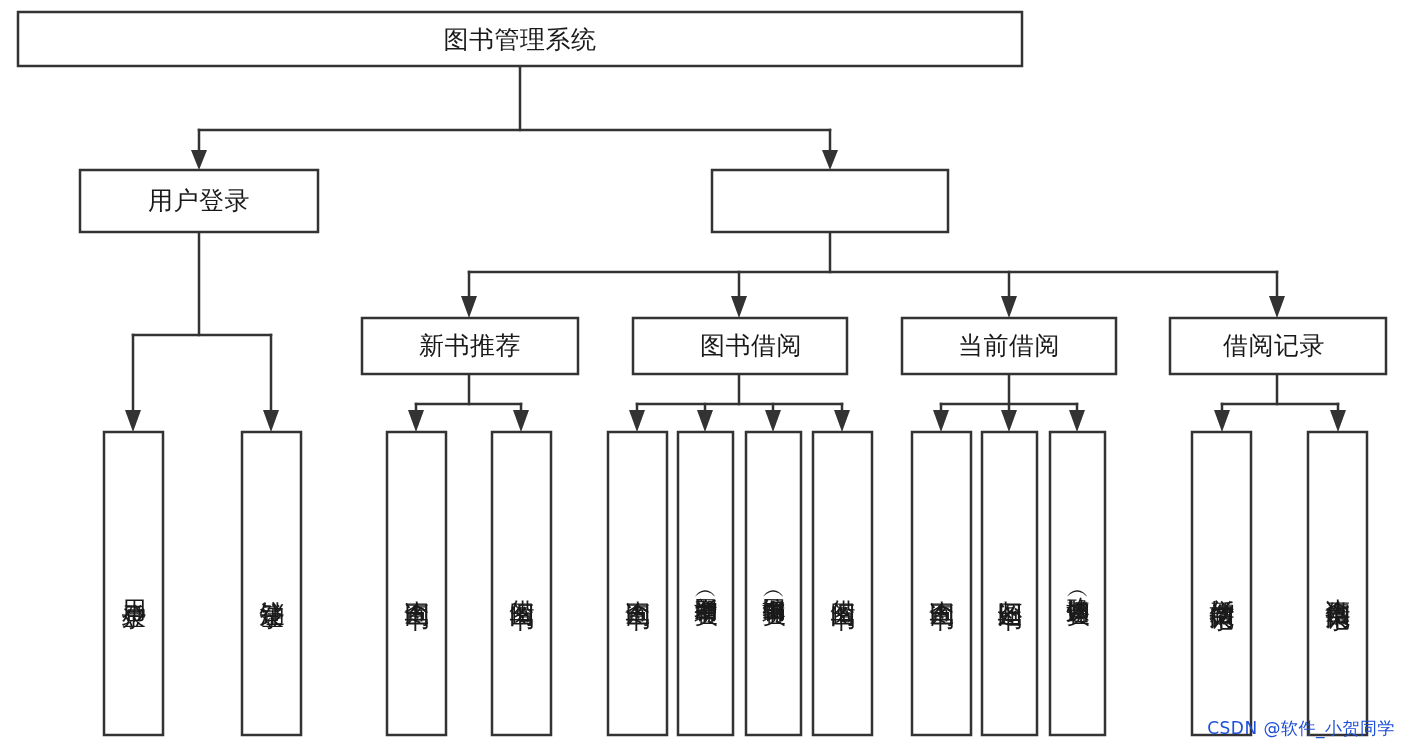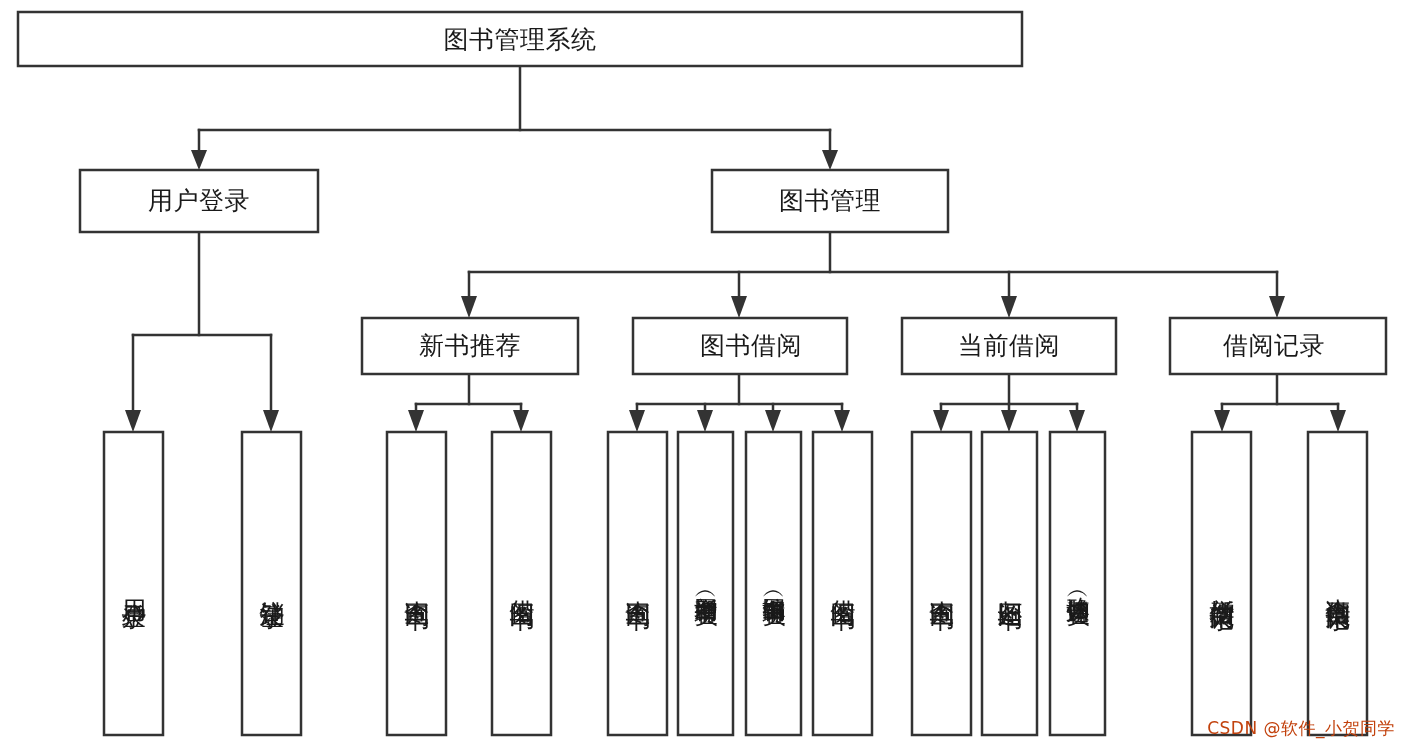--- a/index.html
+++ b/index.html
@@ -62,21 +62,21 @@
   }
   .node-label.vert.small {
     font-size: 23px;
     letter-spacing: 1px;
   }
   .watermark {
     position: absolute;
     right: 10px;
     bottom: 7px;
     font-size: 17px;
-    color: #c2410c;
+    color: #1d4ed8;
     font-family: "DejaVu Sans", "Liberation Sans", sans-serif;
     white-space: nowrap;
     letter-spacing: 0.5px;
   }
 </style>
 </head>
 <body>
 
 <div id="canvas">
 
@@ -171,21 +171,20 @@
       <rect class="node-box" x="1050" y="432" width="55" height="303"></rect>
 
       <rect class="node-box" x="1192" y="432" width="59" height="303"></rect>
       <rect class="node-box" x="1308" y="432" width="59" height="303"></rect>
     </g>
   </svg>
 
   <div class="node-label horiz" style="left:18px; top:12px; width:1004px; height:56px;">图书管理系统</div>
 
   <div class="node-label horiz" style="left:80px; top:170px; width:238px; height:62px;">用户登录</div>
-  <div class="node-label horiz" style="left:712px; top:170px; width:236px; height:62px;">图书管理</div>
 
   <div class="node-label horiz" style="left:362px; top:318px; width:216px; height:56px;">新书推荐</div>
   <div class="node-label horiz" style="left:633px; top:318px; width:214px; height:56px;margin-left:11px;">图书借阅</div>
   <div class="node-label horiz" style="left:902px; top:318px; width:214px; height:56px;border-radius:25px;">当前借阅</div>
   <div class="node-label horiz" style="left:1170px; top:318px; width:208px; height:56px;">借阅记录</div>
 
   <div class="node-label vert" style="left:104px; top:432px; width:59px; height:303px;">用户登录</div>
   <div class="node-label vert" style="left:242px; top:432px; width:59px; height:303px;">注销登录</div>
 
   <div class="node-label vert" style="left:387px; top:432px; width:59px; height:303px;">查询图书</div>

